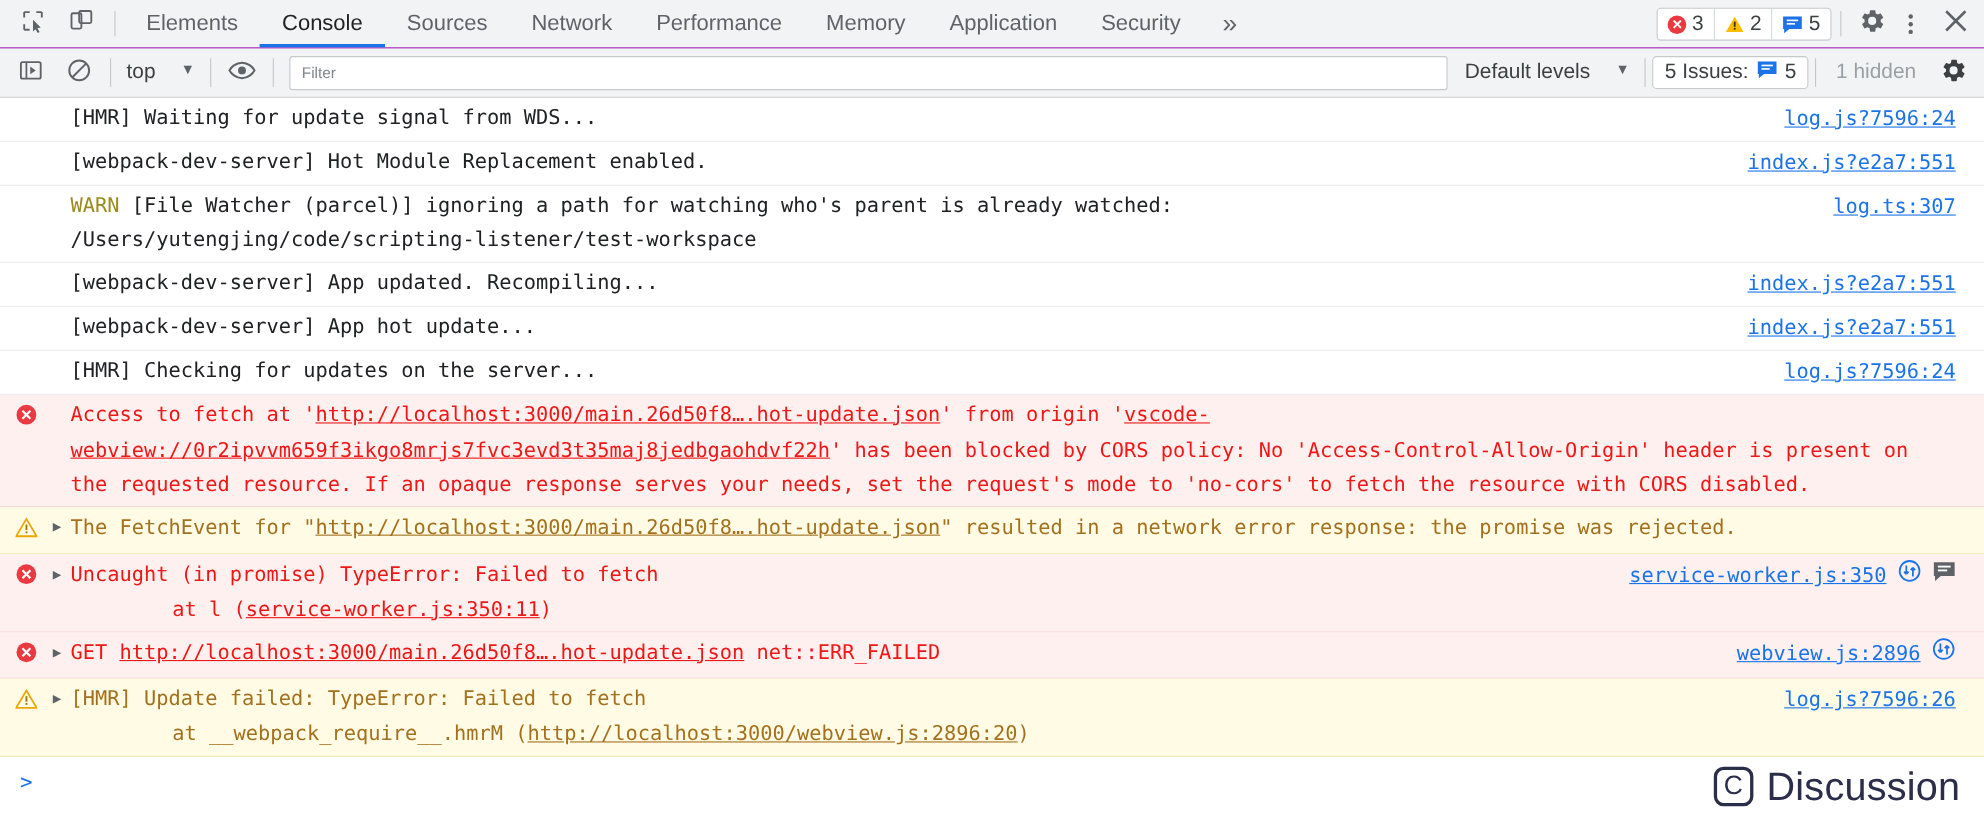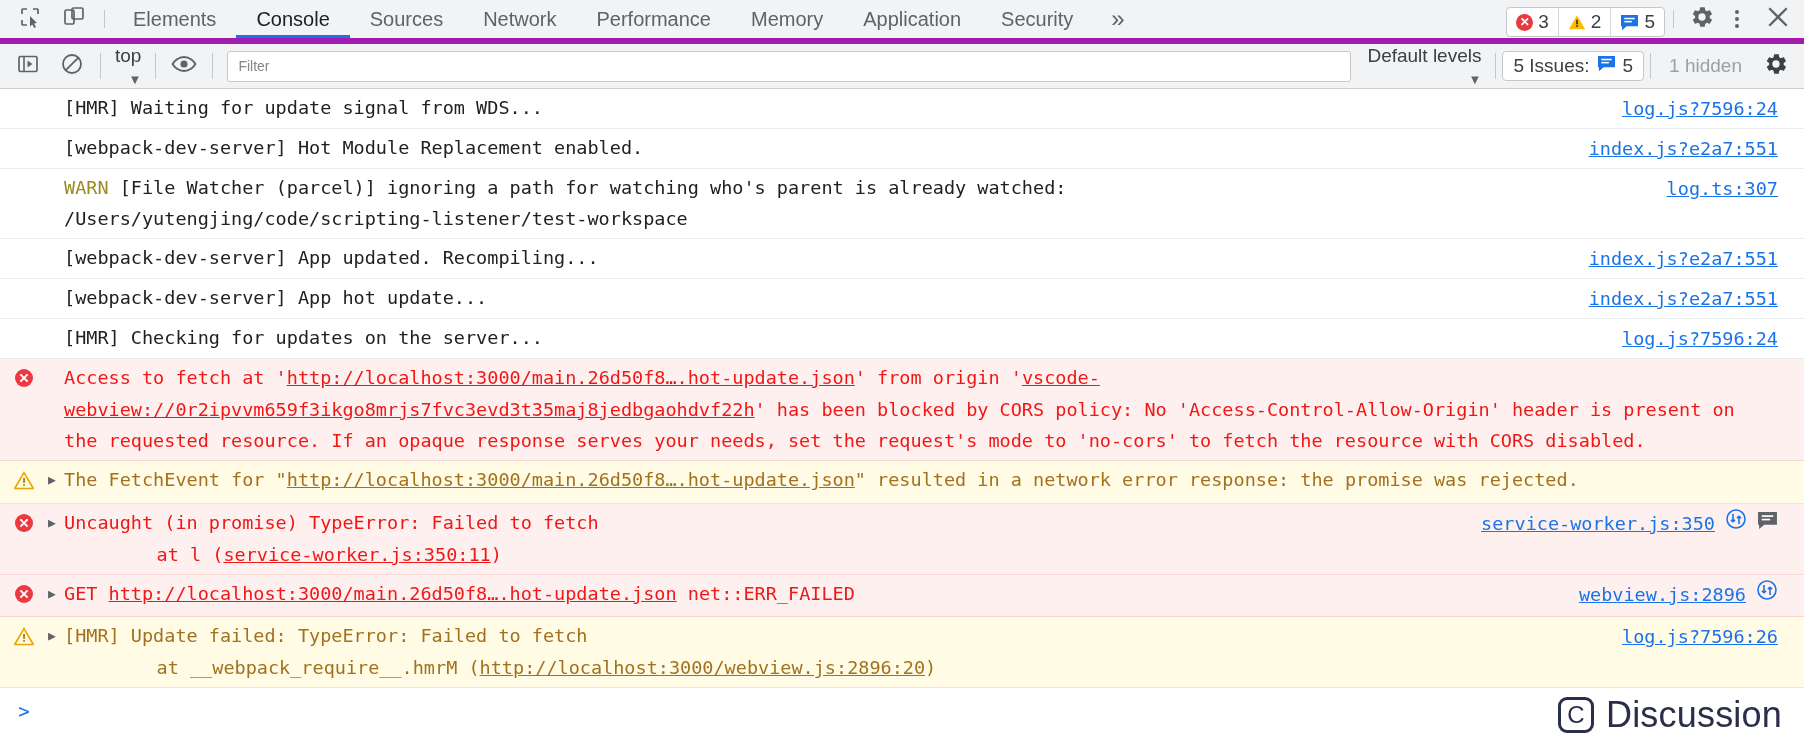--- a/index.html
+++ b/index.html
@@ -16,21 +16,21 @@
     display: flex;
     flex-direction: column;
     background: #fff;
   }
 
   
   .tabbar {
     height: 44px;
     min-height: 44px;
     background: #f1f3f4;
-    border-bottom: 6px solid #a21caf;
+    border-bottom: 1px solid #a21caf;
     display: flex;
     align-items: stretch;
     position: relative;
   }
   .tb-iconbtn {
     width: 44px;
     display: flex; align-items: center; justify-content: center;
     cursor: pointer;
   }
   .tb-iconbtn:first-child { margin-left: 8px; }
@@ -121,24 +121,24 @@
     align-items: center;
     padding: 0 6px;
   }
   .fb-btn {
     width: 44px; height: 100%;
     display: flex; align-items: center; justify-content: center;
     cursor: pointer;
   }
   .fb-sep { width:1px; height:26px; background:#c4c7c5; margin:0 6px; flex:0 0 1px; }
   .fb-select {
-    display: flex; align-items: flex-end; gap: 5px;
+    display: flex; align-items: flex-start; gap: 23px;
     padding: 0 8px;
     font-size: 19px; color: #3c4043;
-    cursor: pointer; white-space: nowrap; flex-direction: column;
+    cursor: pointer; white-space: nowrap;
   }
   .caret { font-size: 13px; color: #5f6368; }
   .fb-input {
     flex: 1;
     height: 31px;
     margin: 0 8px;
     border: 1px solid #c6c9cc;
     border-radius: 3px;
     background: #fff;
     font-size: 14px;

